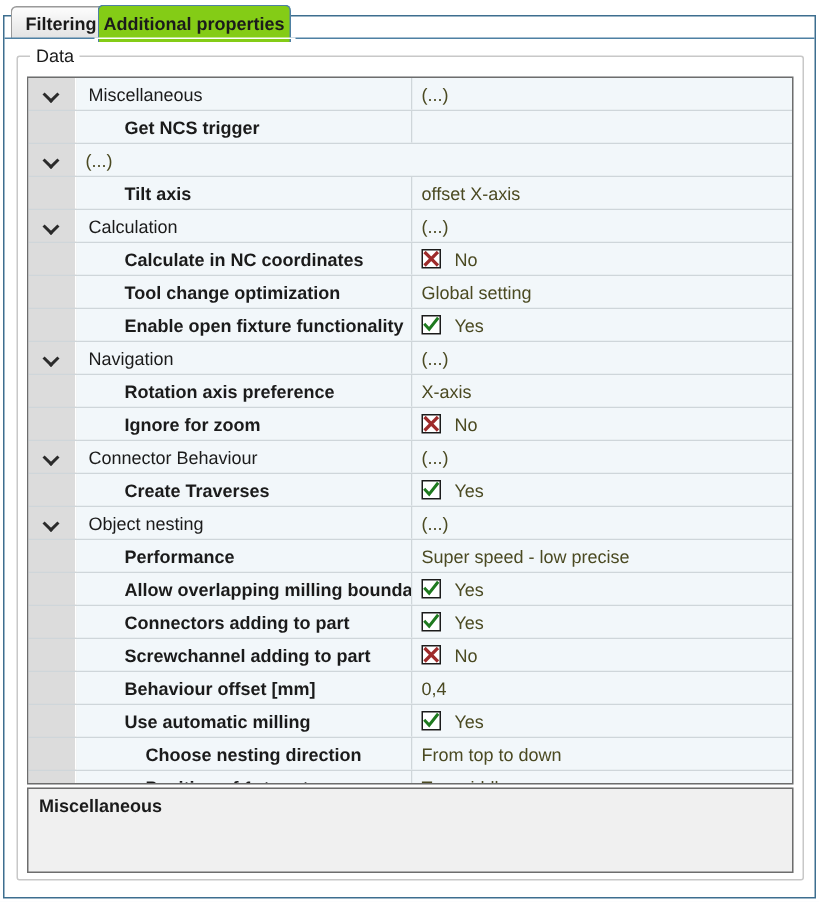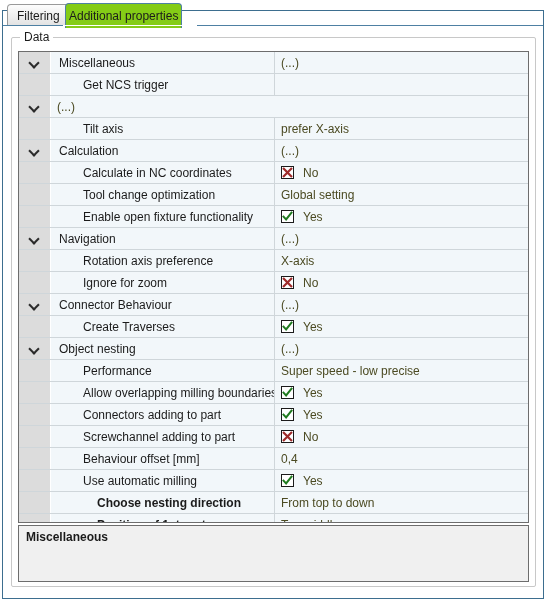--- a/index.html
+++ b/index.html
@@ -50,20 +50,21 @@
     align-items: center;
     justify-content: center;
     padding: 0 9px;
     font-size: 12px;
     color: #1b1b1b;
     border: 1px solid #9a9a9a;
     border-bottom: none;
     border-radius: 4px 4px 0 0;
     background: linear-gradient(to bottom, #fdfdfd 0%, #eeeeee 55%, #e2e2e2 100%);
     white-space: nowrap;
+    font-weight: bold;
   }
   .tab.inactive {
     left: 4px;
     z-index: 1;
   }
   .tab.active {
     left: 62px;
     top: 1px;
     height: 25px;
     z-index: 3;
@@ -174,21 +175,21 @@
     align-items: center;
     padding-left: 8px;
     background: #f2f7fa;
     border-right: 1px solid #cfd6da;
     font-size: 12px;
     color: #1b1b1b;
     white-space: nowrap;
     overflow: hidden;
   }
   .row-name.lvl0 { padding-left: 8px; }
-  .row-name.lvl1 { padding-left: 32px; }
+  .row-name.lvl1 { padding-left: 32px; font-weight: bold; }
   .row-name.lvl2 { padding-left: 46px; font-weight: bold; }
   .row-value {
     flex: 1 1 auto;
     box-sizing: border-box;
     display: flex;
     align-items: center;
     padding-left: 6px;
     background: #f2f7fa;
     font-size: 12px;
     color: #4b4a22;
@@ -285,21 +286,21 @@
           <div class="row-value">
             <span class="vtext">(...)</span>
           </div>
         </div>
         <div class="row">
           <div class="row-gutter"></div>
           <div class="row-name lvl1">
             <span>Tilt axis</span>
           </div>
           <div class="row-value">
-            <span class="vtext">prefer X-axis</span>
+            <span class="vtext">offset X-axis</span>
           </div>
         </div>
         <div class="row">
           <div class="row-gutter">
             <span class="chevron"></span>
           </div>
           <div class="row-name lvl0">
             <span>Calculation</span>
           </div>
           <div class="row-value">

